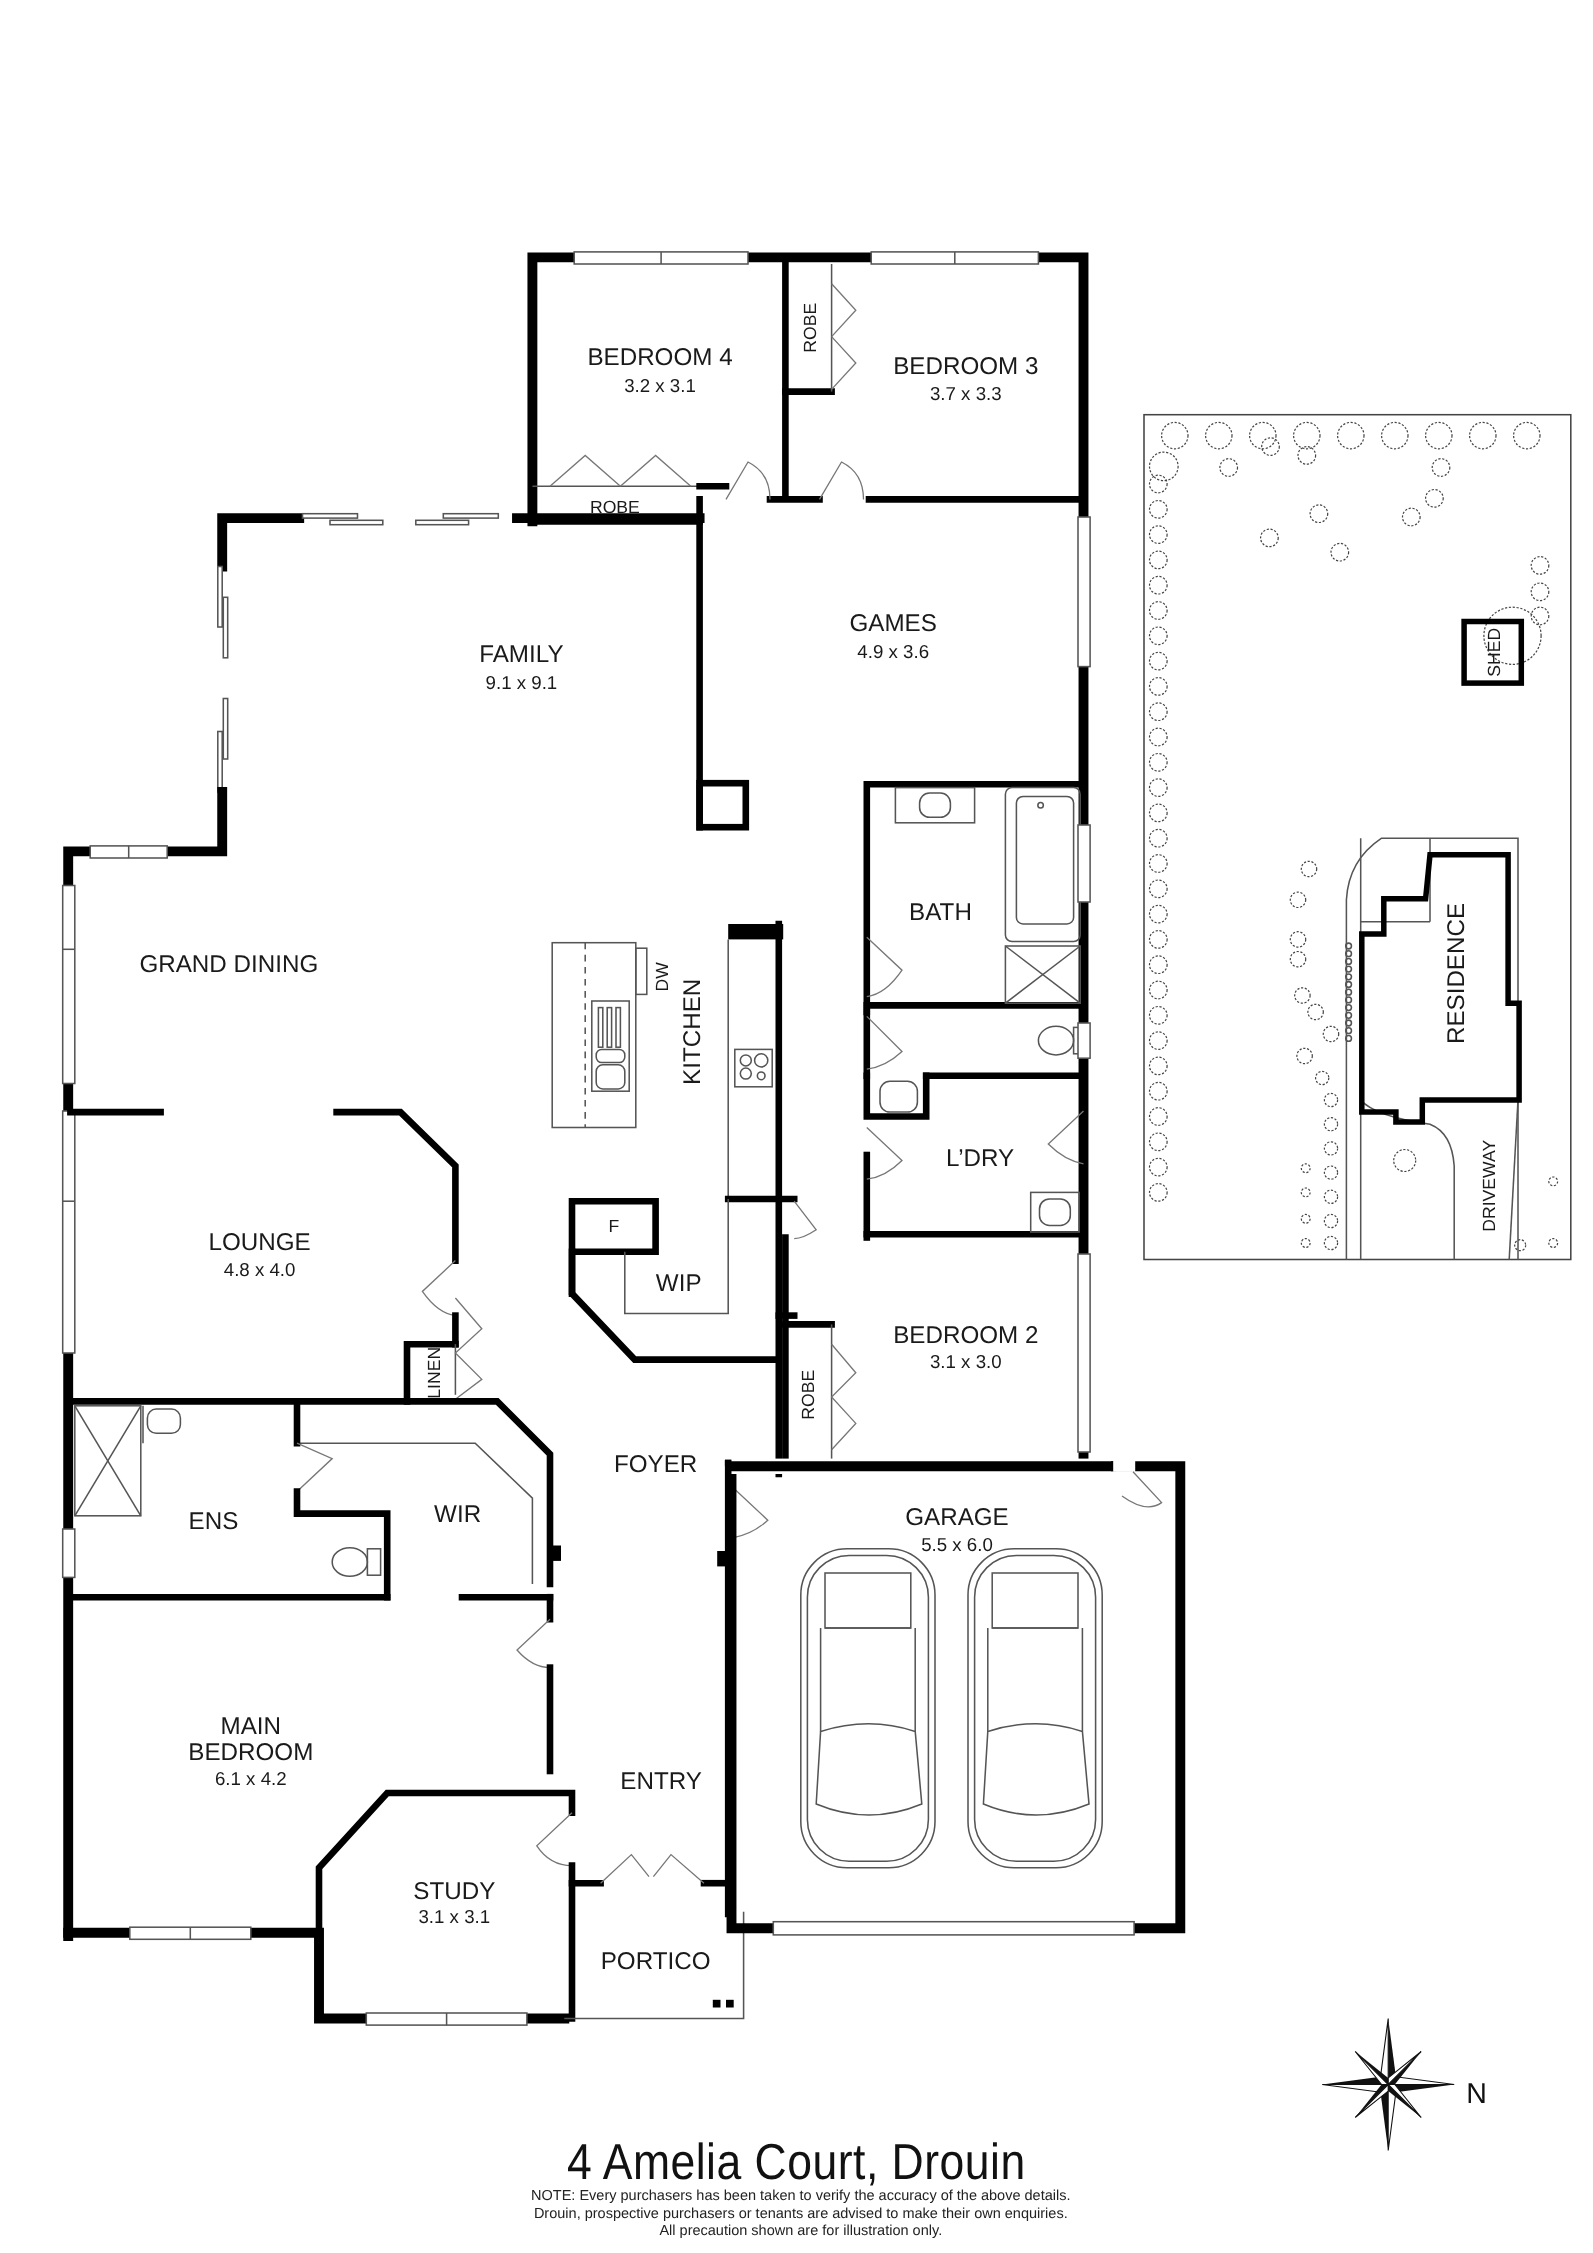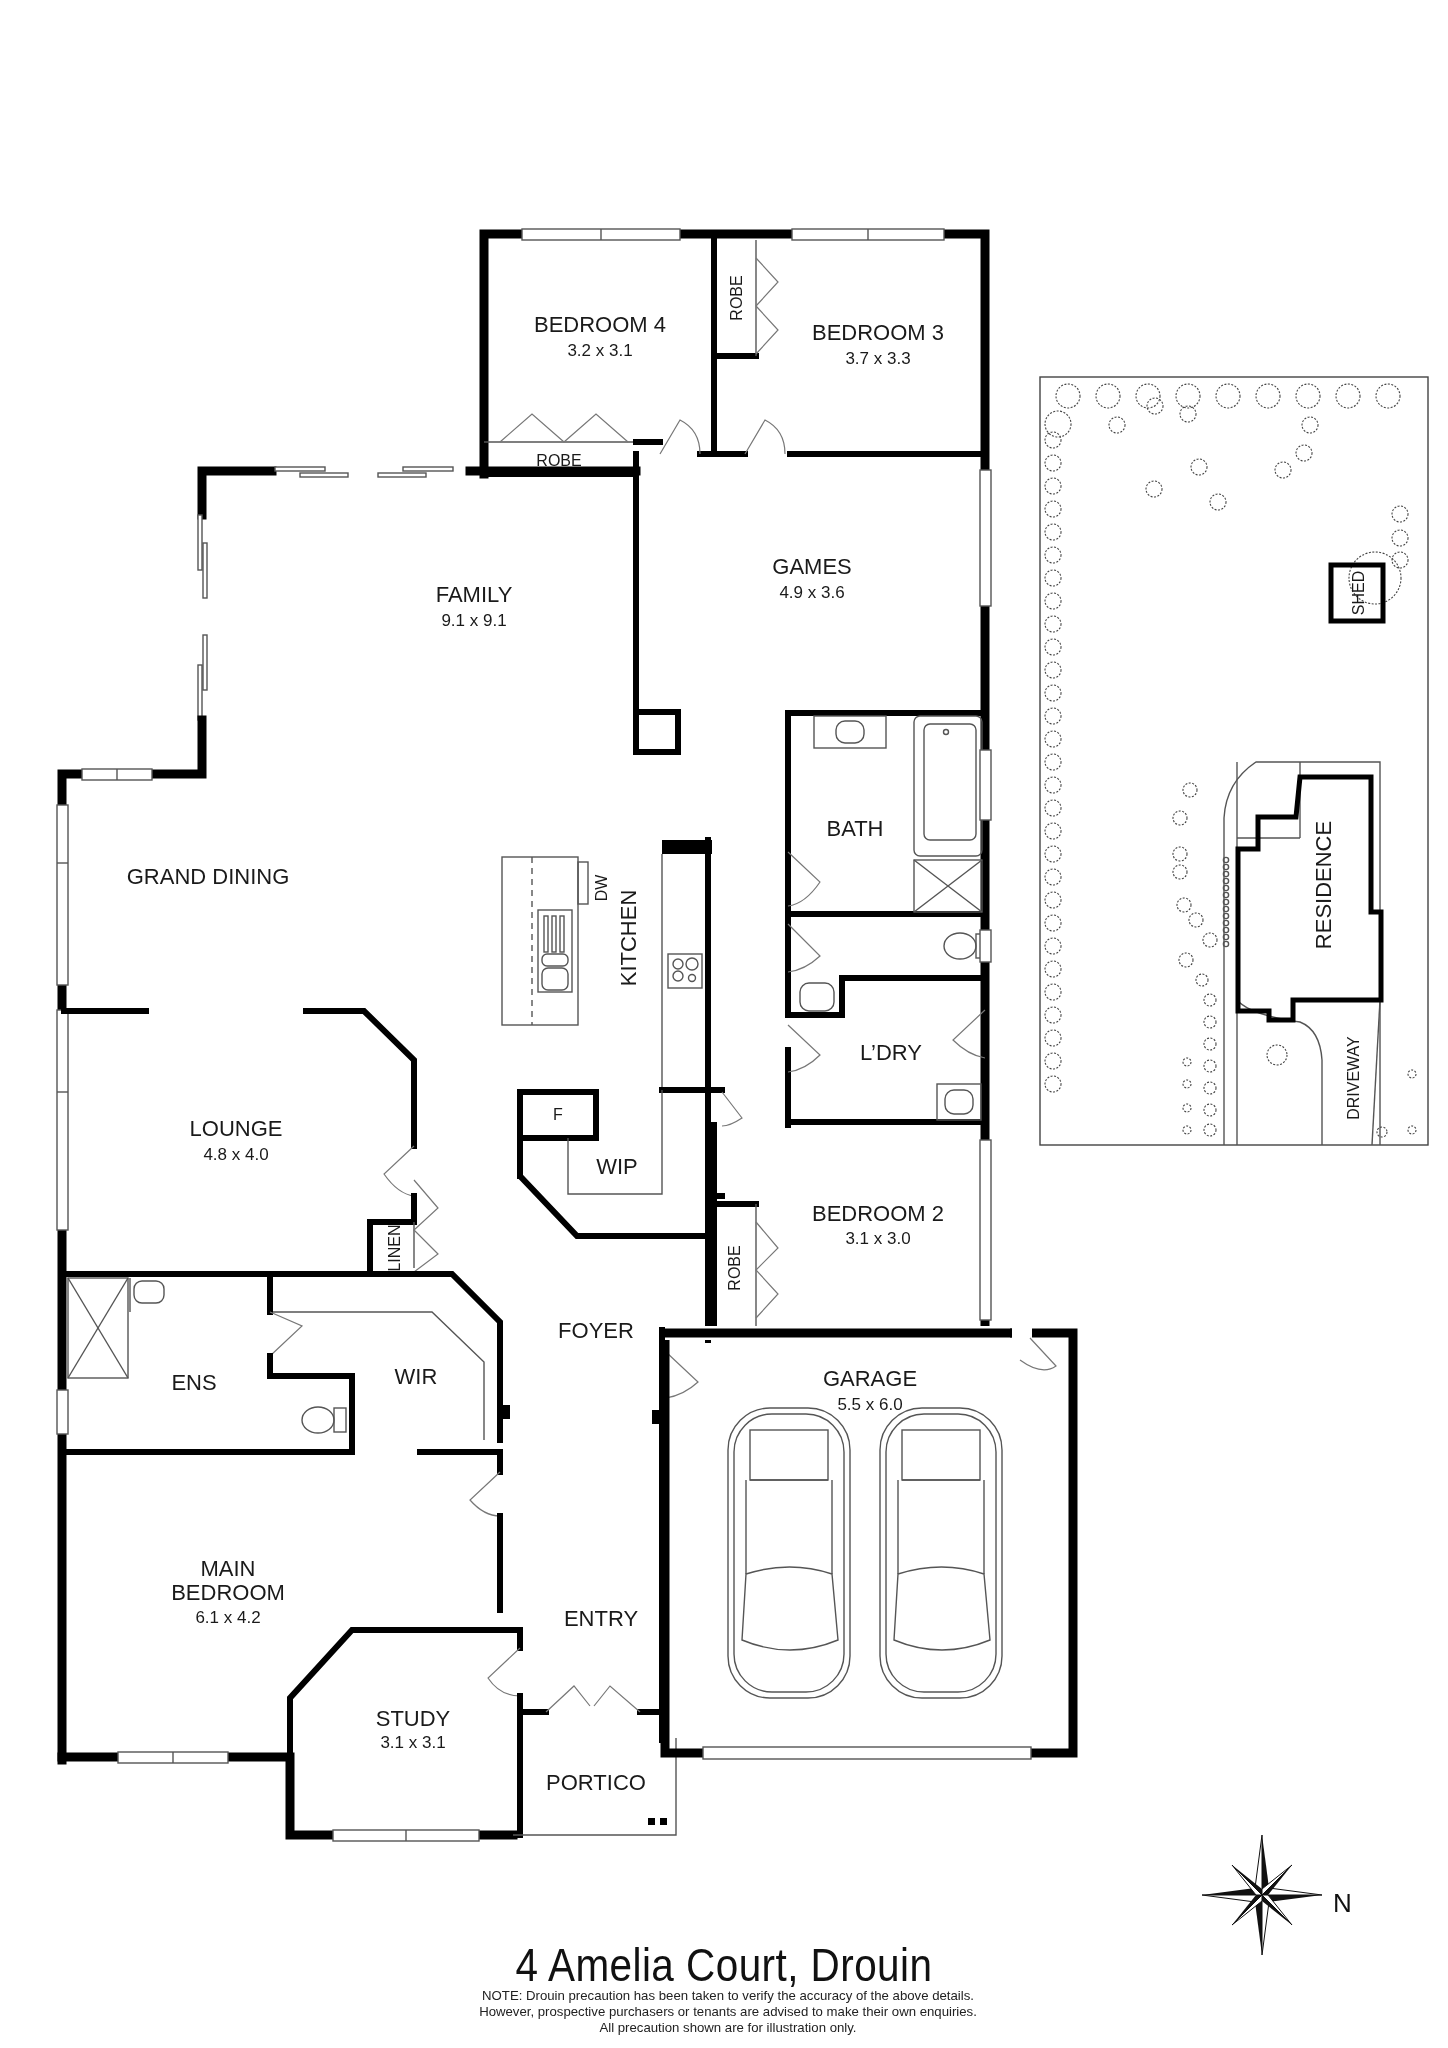--- a/index.html
+++ b/index.html
@@ -411,16 +411,16 @@
 
     <text class="lbl sm" x="0" y="0" transform="translate(1364,593) rotate(-90)">SHED</text>
     <text class="lbl rn" x="0" y="0" transform="translate(1331,885) rotate(-90)">RESIDENCE</text>
     <text class="lbl sm" x="0" y="0" transform="translate(1359,1078) rotate(-90)">DRIVEWAY</text>
   </g>
 </svg>
 
 <div class="title">4 Amelia Court, Drouin</div>
 <div class="north">N</div>
 <div class="note">
-  <div>NOTE: Drouin precaution has been taken to verify the accuracy of the above details.</div>
-  <div>However, prospective purchasers or tenants are advised to make their own enquiries.</div>
+  <div>NOTE: Every purchasers has been taken to verify the accuracy of the above details.</div>
+  <div>Drouin, prospective purchasers or tenants are advised to make their own enquiries.</div>
   <div>All precaution shown are for illustration only.</div>
 </div>
 
 </body></html>

